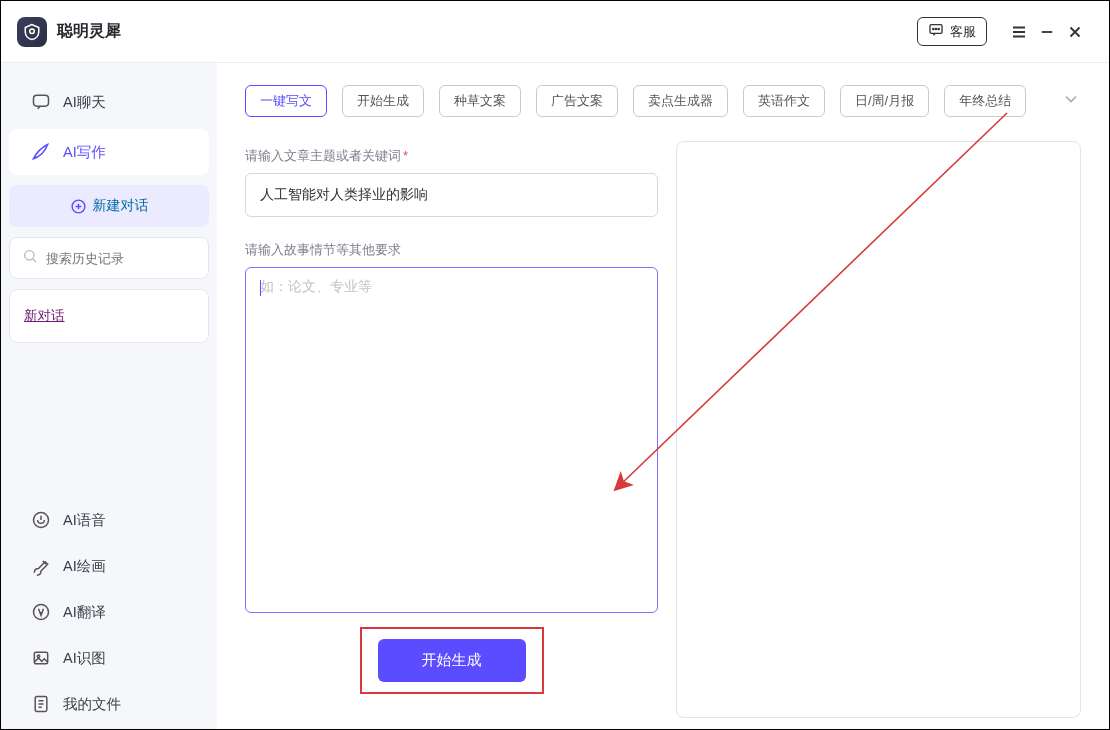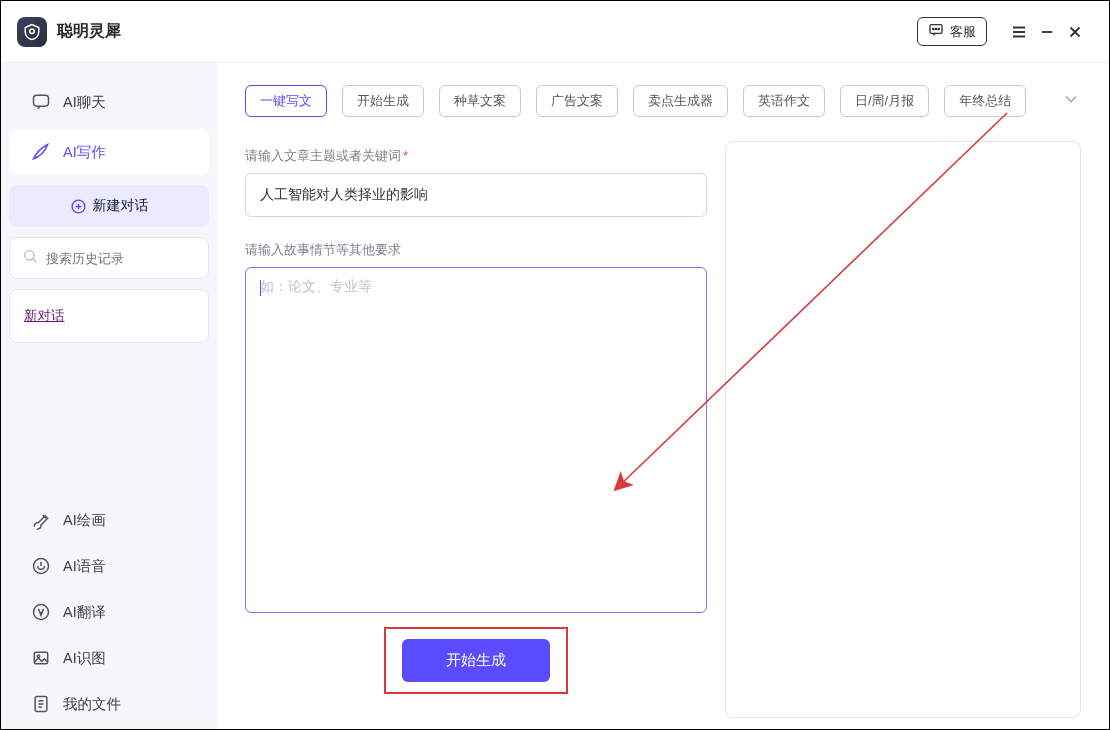--- a/index.html
+++ b/index.html
@@ -47,21 +47,21 @@
     display:flex; align-items:center; gap:12px;
     height:46px; padding:0 22px; margin:2px 8px;
     border-radius:8px; cursor:pointer;
     font-size:14.5px; color:#3a3d46;
   }
   .side-item.active { background:#fff; color:#5b4cff; }
   .side-item svg { width:20px; height:20px; flex-shrink:0; }
   .side-item.active svg { stroke:#5b4cff; }
   .new-chat {
     margin:8px 8px 10px; height:42px; border-radius:8px;
-    background:#eceaff; color:#0f172a; font-size:14px;
+    background:#eceaff; color:#0369a1; font-size:14px;
     display:flex; align-items:center; justify-content:center; gap:6px;
     cursor:pointer;
   }
   .new-chat svg{width:17px;height:17px;}
   .search-wrap {
     margin:0 8px 10px; height:42px; border:1px solid #e5e5ee; border-radius:8px;
     background:#fff; display:flex; align-items:center; padding:0 12px; color:#aaa;
   }
   .search-wrap input{ border:none; outline:none; flex:1; font-size:13px; background:transparent; margin-left:8px; color:#333;}
   .search-wrap svg{width:16px;height:16px;stroke:#bbb;}
@@ -71,21 +71,21 @@
     cursor:pointer;
     text-decoration:underline;
   }
   .side-spacer { flex:1; }
   .side-bottom { padding-bottom:8px; }
   .side-bottom .side-item { height:44px; }
   .main {
     flex:1; padding:24px 28px 18px 28px; position:relative;
     display:flex; gap:18px;
   }
-  .left-col { width:462px; display:flex; flex-direction:column; }
+  .left-col { width:413px; display:flex; flex-direction:column; }
   .right-col { flex:1; border:1px solid #e3e3ee; border-radius:8px; background:#fff; }
   .tabs-row {
     position:absolute; top:22px; left:28px; right:28px;
     display:flex; gap:15px; align-items:center;
   }
   .tab {
     border:1px solid #c7c9d9; border-radius:6px;
     padding:6px 14px; font-size:13px; color:#555;
     cursor:pointer; background:#fff;
   }
@@ -200,32 +200,32 @@
     </div>
     <div class="history-item">
       <span>新对话</span>
     </div>
 
     <div class="side-spacer"></div>
 
     <div class="side-bottom">
       <div class="side-item">
         <svg viewBox="0 0 24 24" fill="none" stroke="#555" stroke-width="1.8">
-            <path d="M4 20c0-3 2-5 5-5l8-8 3 3-8 8c0 3-2 5-5 5"></path>
-            <path d="M14 6l4 4"></path>
-          </svg>
-        <span>AI绘画</span>
-      </div>
-      <div class="side-item">
-        <svg viewBox="0 0 24 24" fill="none" stroke="#555" stroke-width="1.8">
             <circle cx="12" cy="12" r="9"></circle>
             <path d="M8 12a4 4 0 0 0 8 0"></path>
             <path d="M12 7v5"></path>
           </svg>
         <span>AI语音</span>
+      </div>
+      <div class="side-item">
+        <svg viewBox="0 0 24 24" fill="none" stroke="#555" stroke-width="1.8">
+            <path d="M4 20c0-3 2-5 5-5l8-8 3 3-8 8c0 3-2 5-5 5"></path>
+            <path d="M14 6l4 4"></path>
+          </svg>
+        <span>AI绘画</span>
       </div>
       <div class="side-item">
         <svg viewBox="0 0 24 24" fill="none" stroke="#555" stroke-width="1.8">
             <circle cx="12" cy="12" r="9"></circle>
             <path d="M9 8l3 8 3-8M10 13h4"></path>
           </svg>
         <span>AI翻译</span>
       </div>
       <div class="side-item">
         <svg viewBox="0 0 24 24" fill="none" stroke="#555" stroke-width="1.8">

